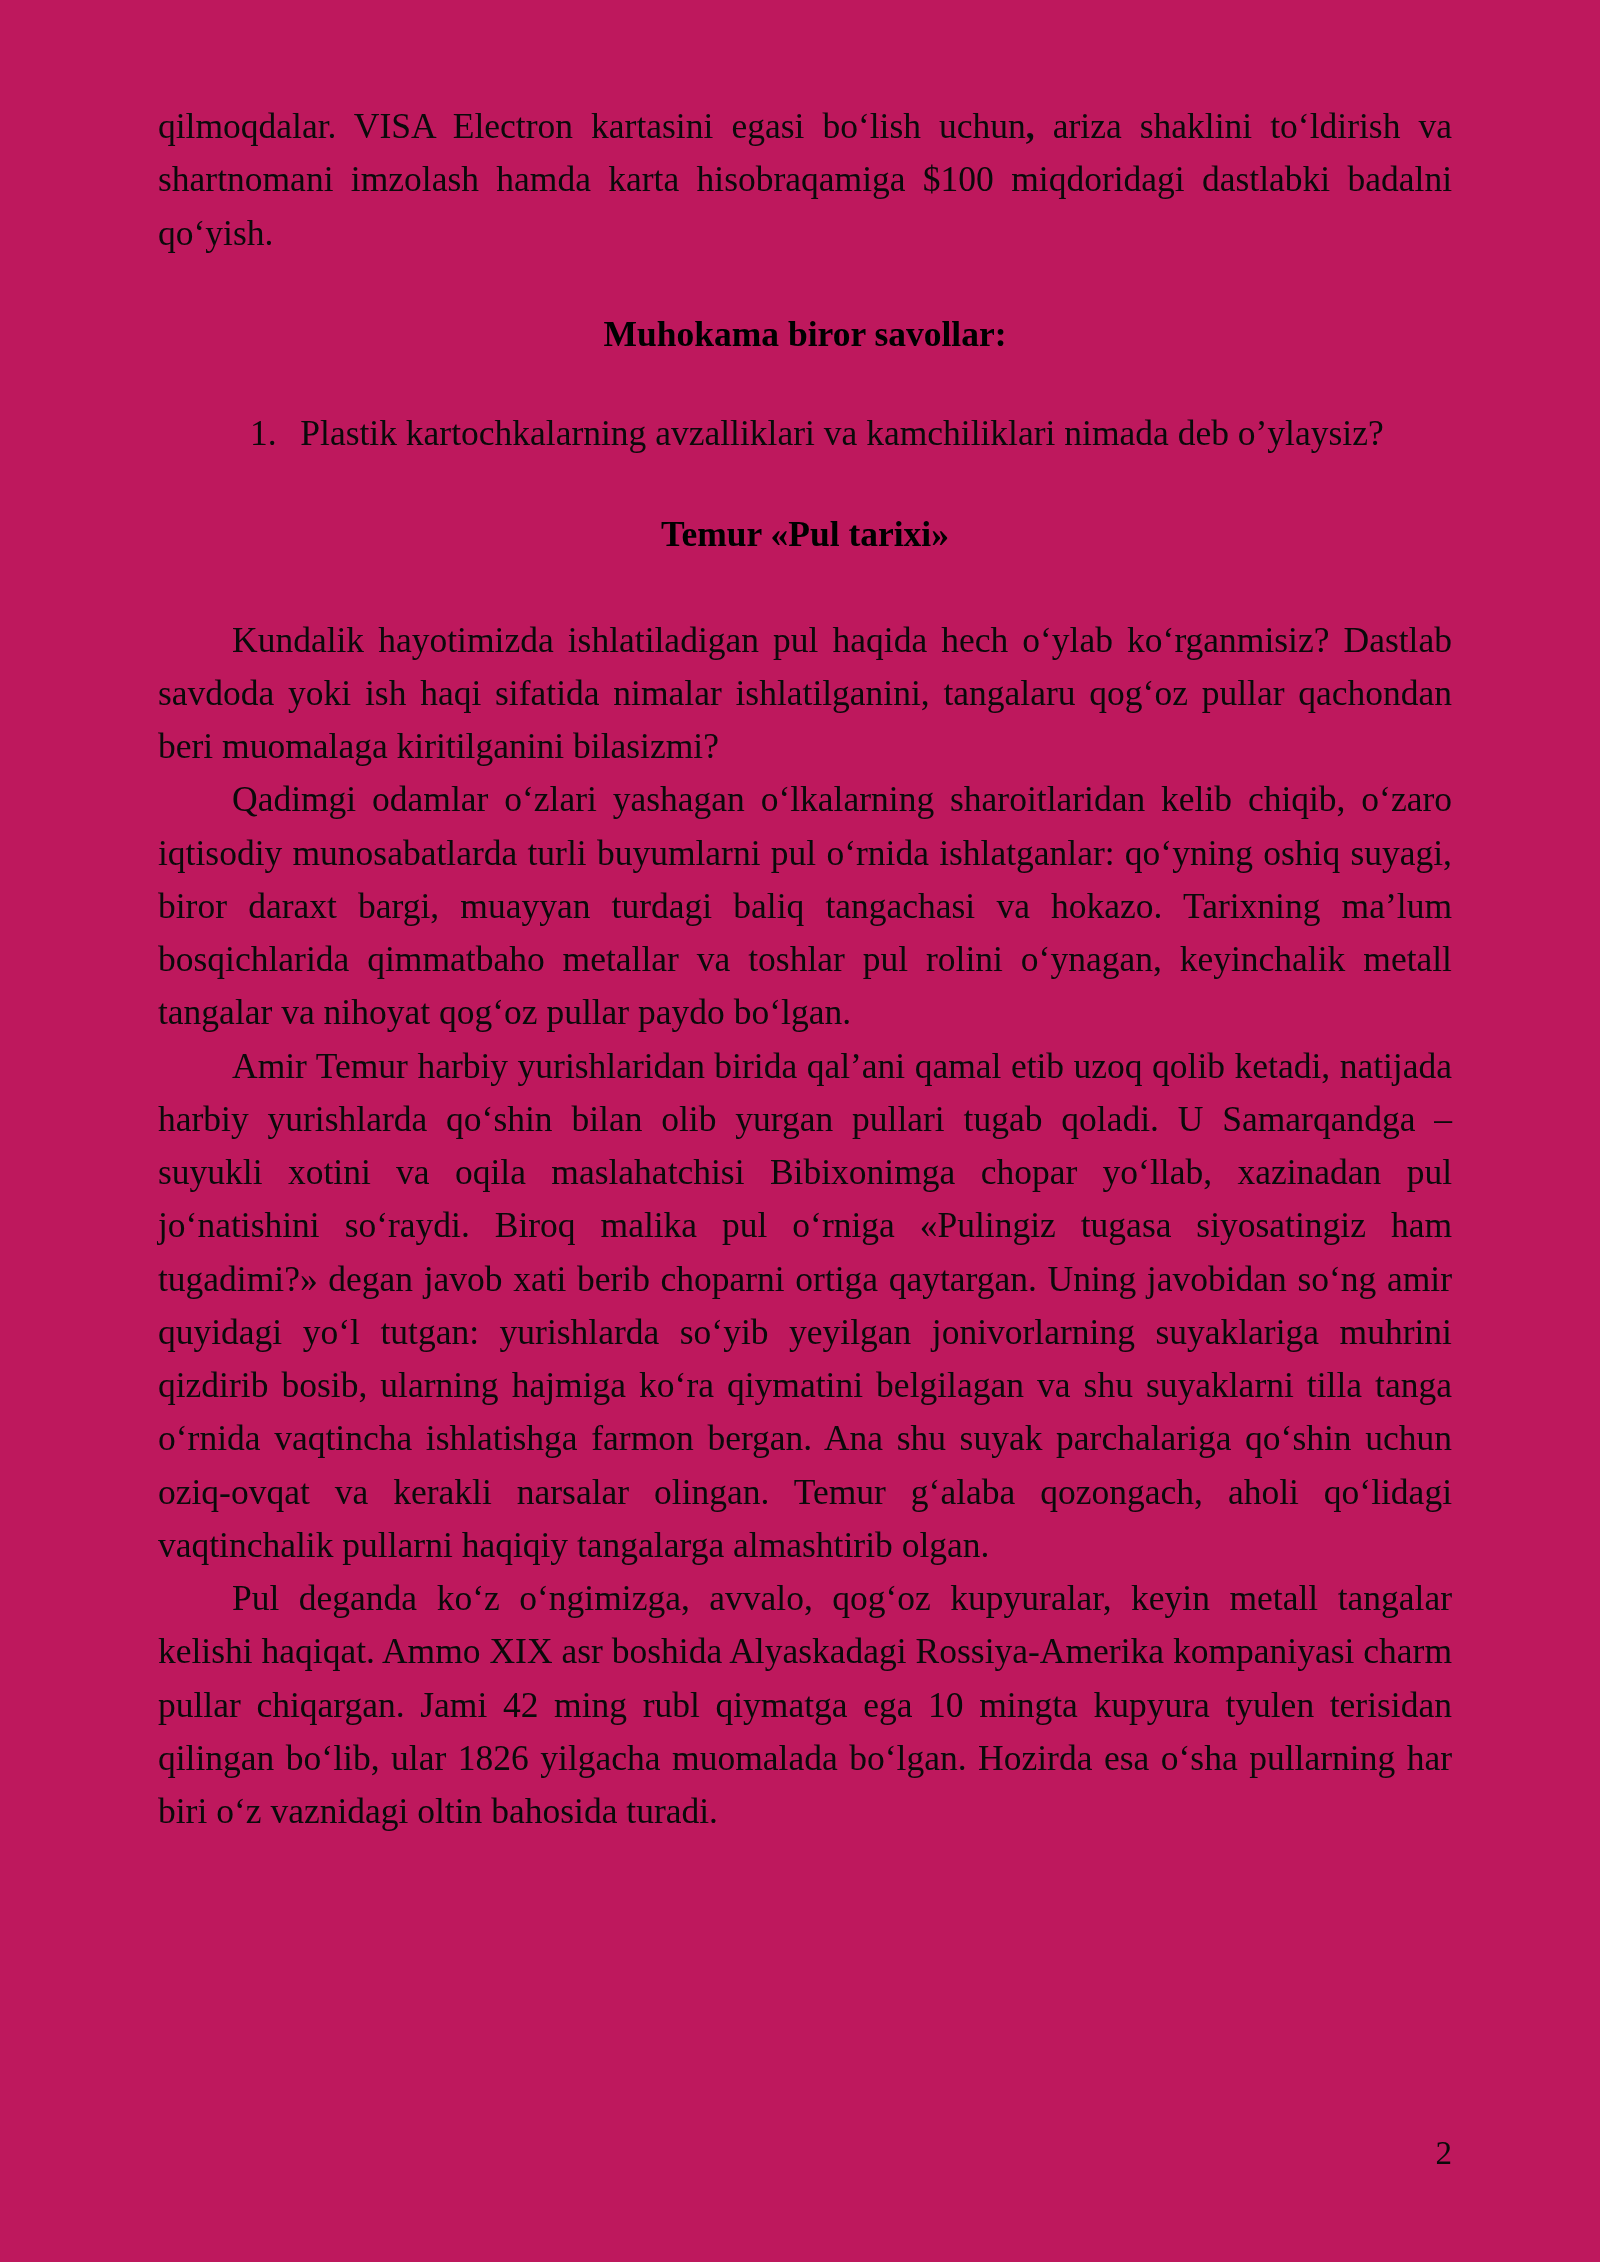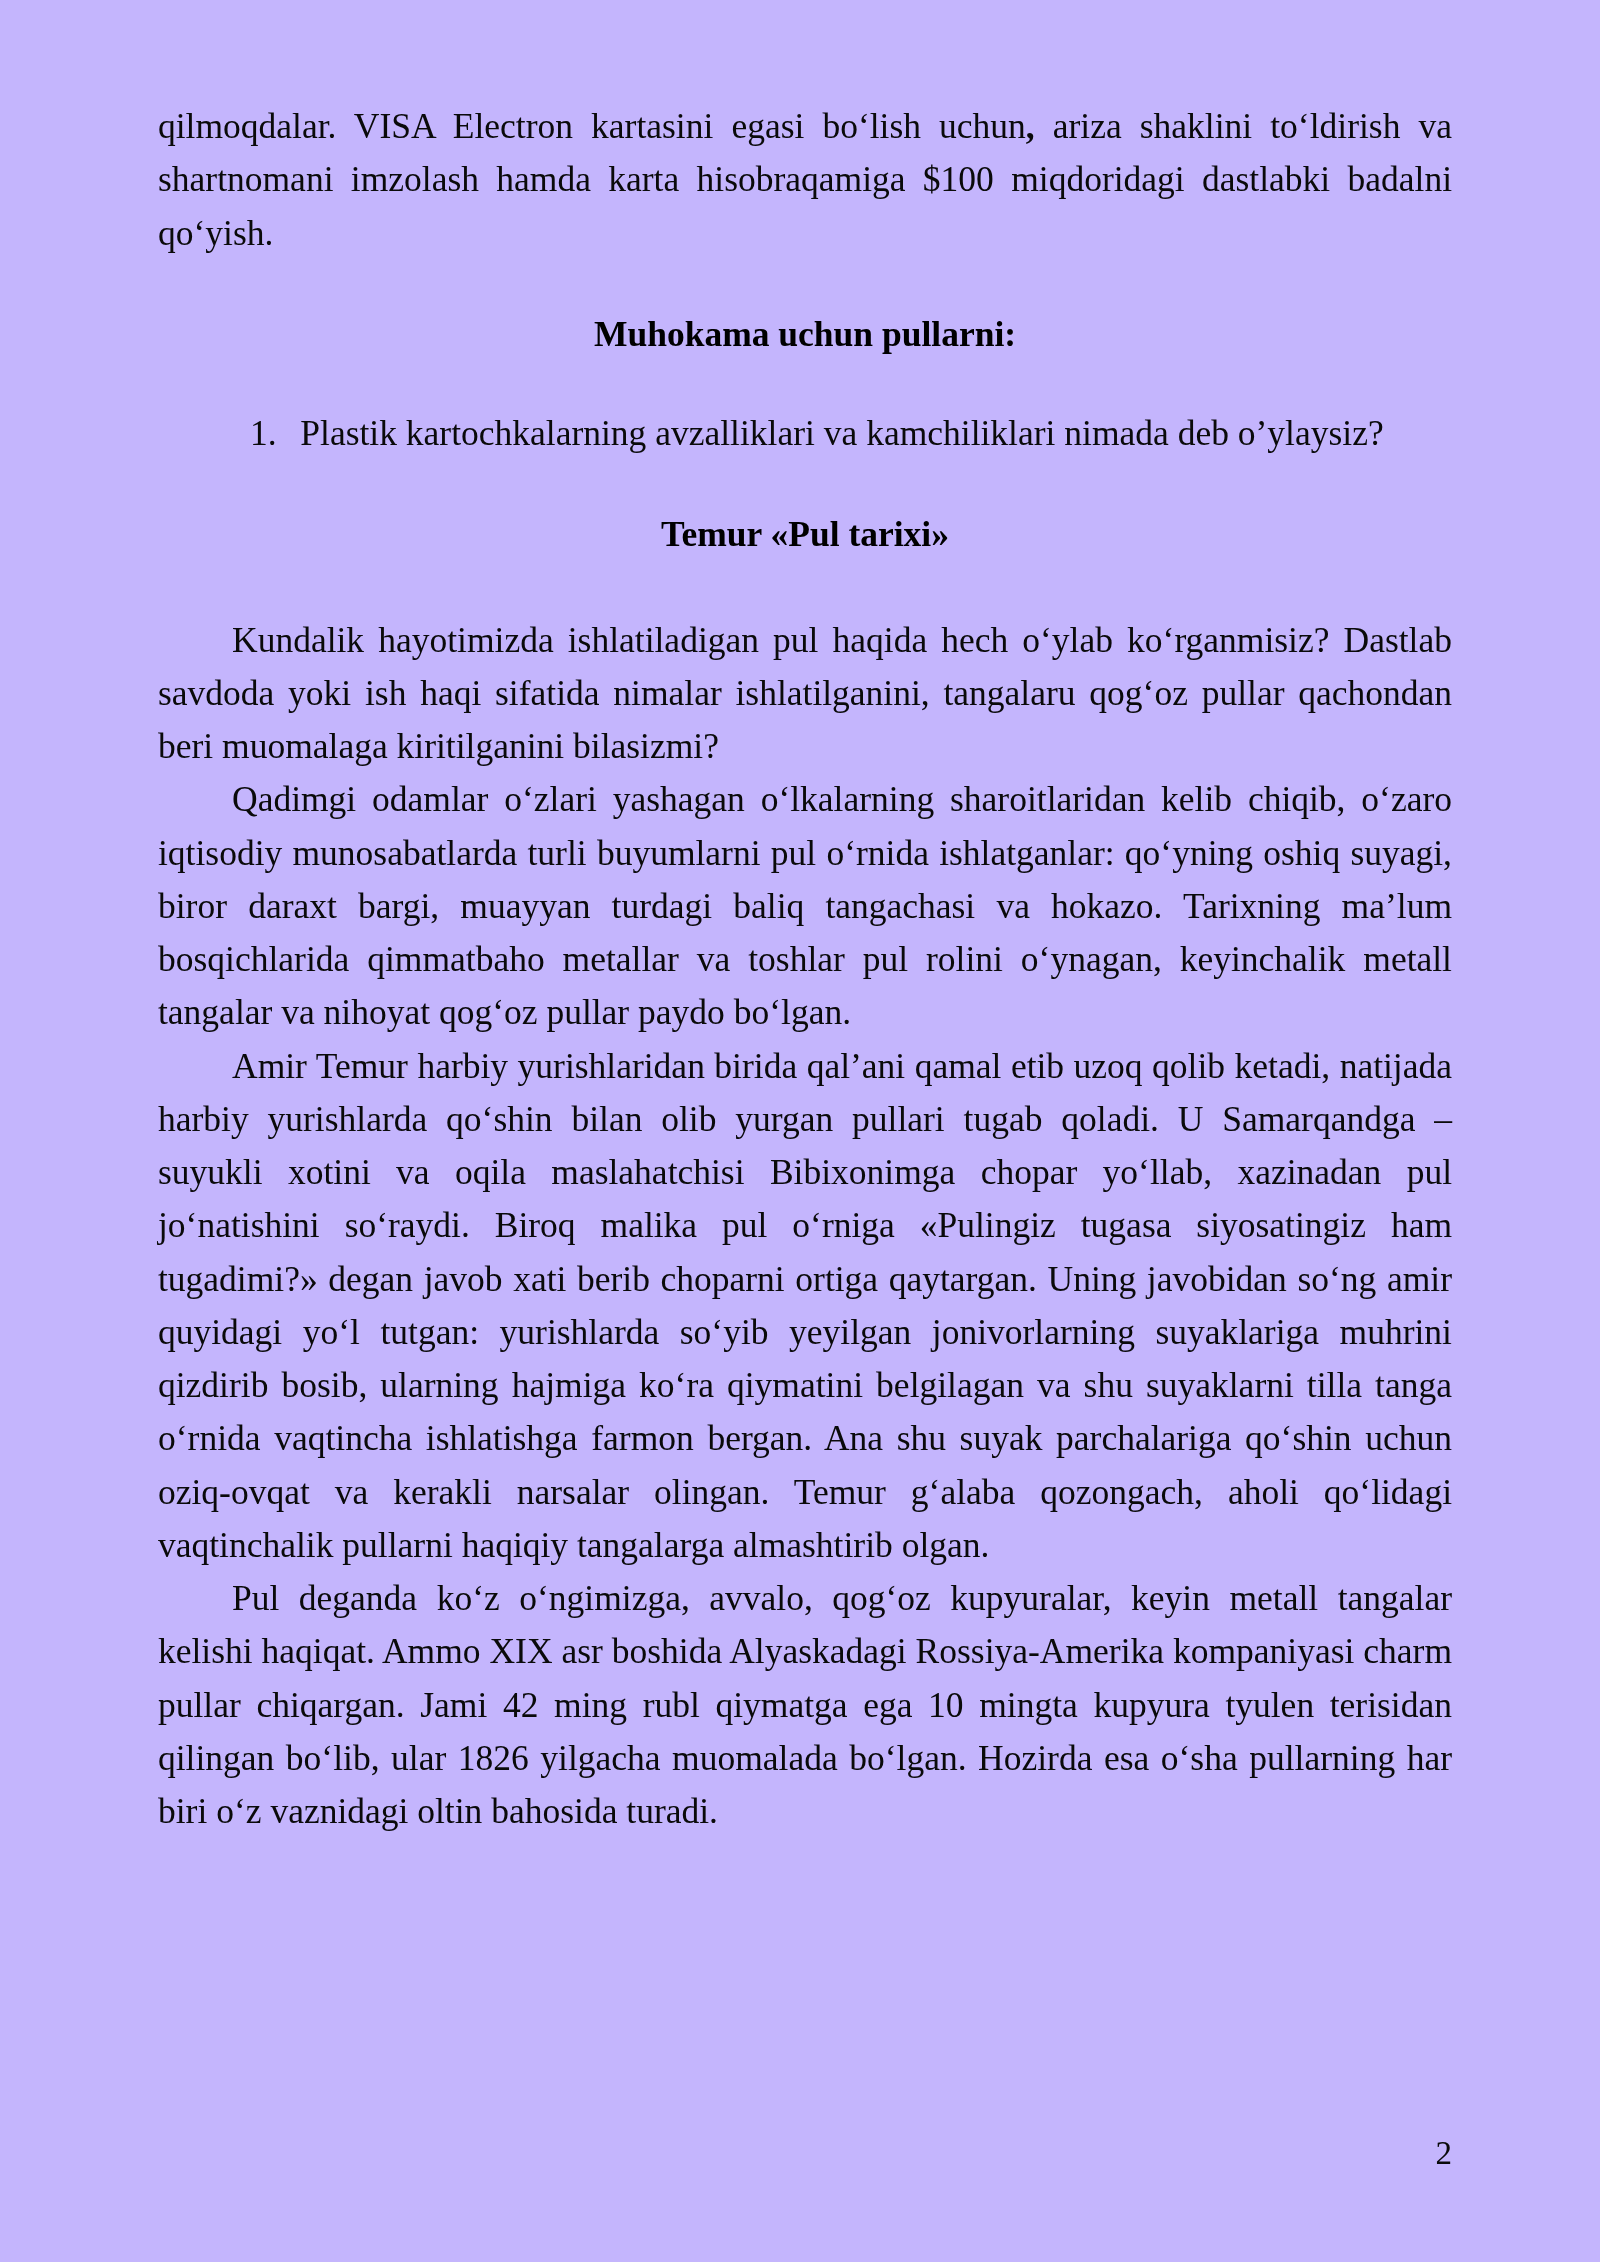--- a/index.html
+++ b/index.html
@@ -5,21 +5,21 @@
   html, body {
     margin: 0;
     padding: 0;
     background: #ffffff;
   }
 
   .page {
     position: relative;
     width: 1600px;
     height: 2262px;
-    background: #c4b5fd;
+    background: #be185d;
     box-sizing: border-box;
     padding: 100px 148px 60px 158px;
     font-family: "Liberation Serif", "DejaVu Serif", serif;
     color: #000000;
     overflow: hidden;
   }
 
   .doc-body {
     width: 1294px;
   }
@@ -93,21 +93,21 @@
 </head>
 <body>
 
 <div class="page">
   <div class="doc-body">
 
     <p class="flow"><span>qilmoqdalar. VISA Electron kartasini egasi bo‘lish uchun</span><b>,</b><span> ariza shaklini to‘ldirish va shartnomani imzolash hamda karta hisobraqamiga $100 miqdoridagi dastlabki badalni qo‘yish.</span></p>
 
     <div class="spacer-lg"></div>
 
-    <p class="heading">Muhokama uchun pullarni:</p>
+    <p class="heading">Muhokama biror savollar:</p>
 
     <div class="spacer-md"></div>
 
     <ul class="qlist">
       <li class="qitem"><span class="qnum">1.</span><span class="qtext">Plastik kartochkalarning avzalliklari va kamchiliklari nimada deb o’ylaysiz?</span></li>
     </ul>
 
     <div class="spacer-lg"></div>
 
     <p class="heading">Temur «Pul tarixi»</p>

